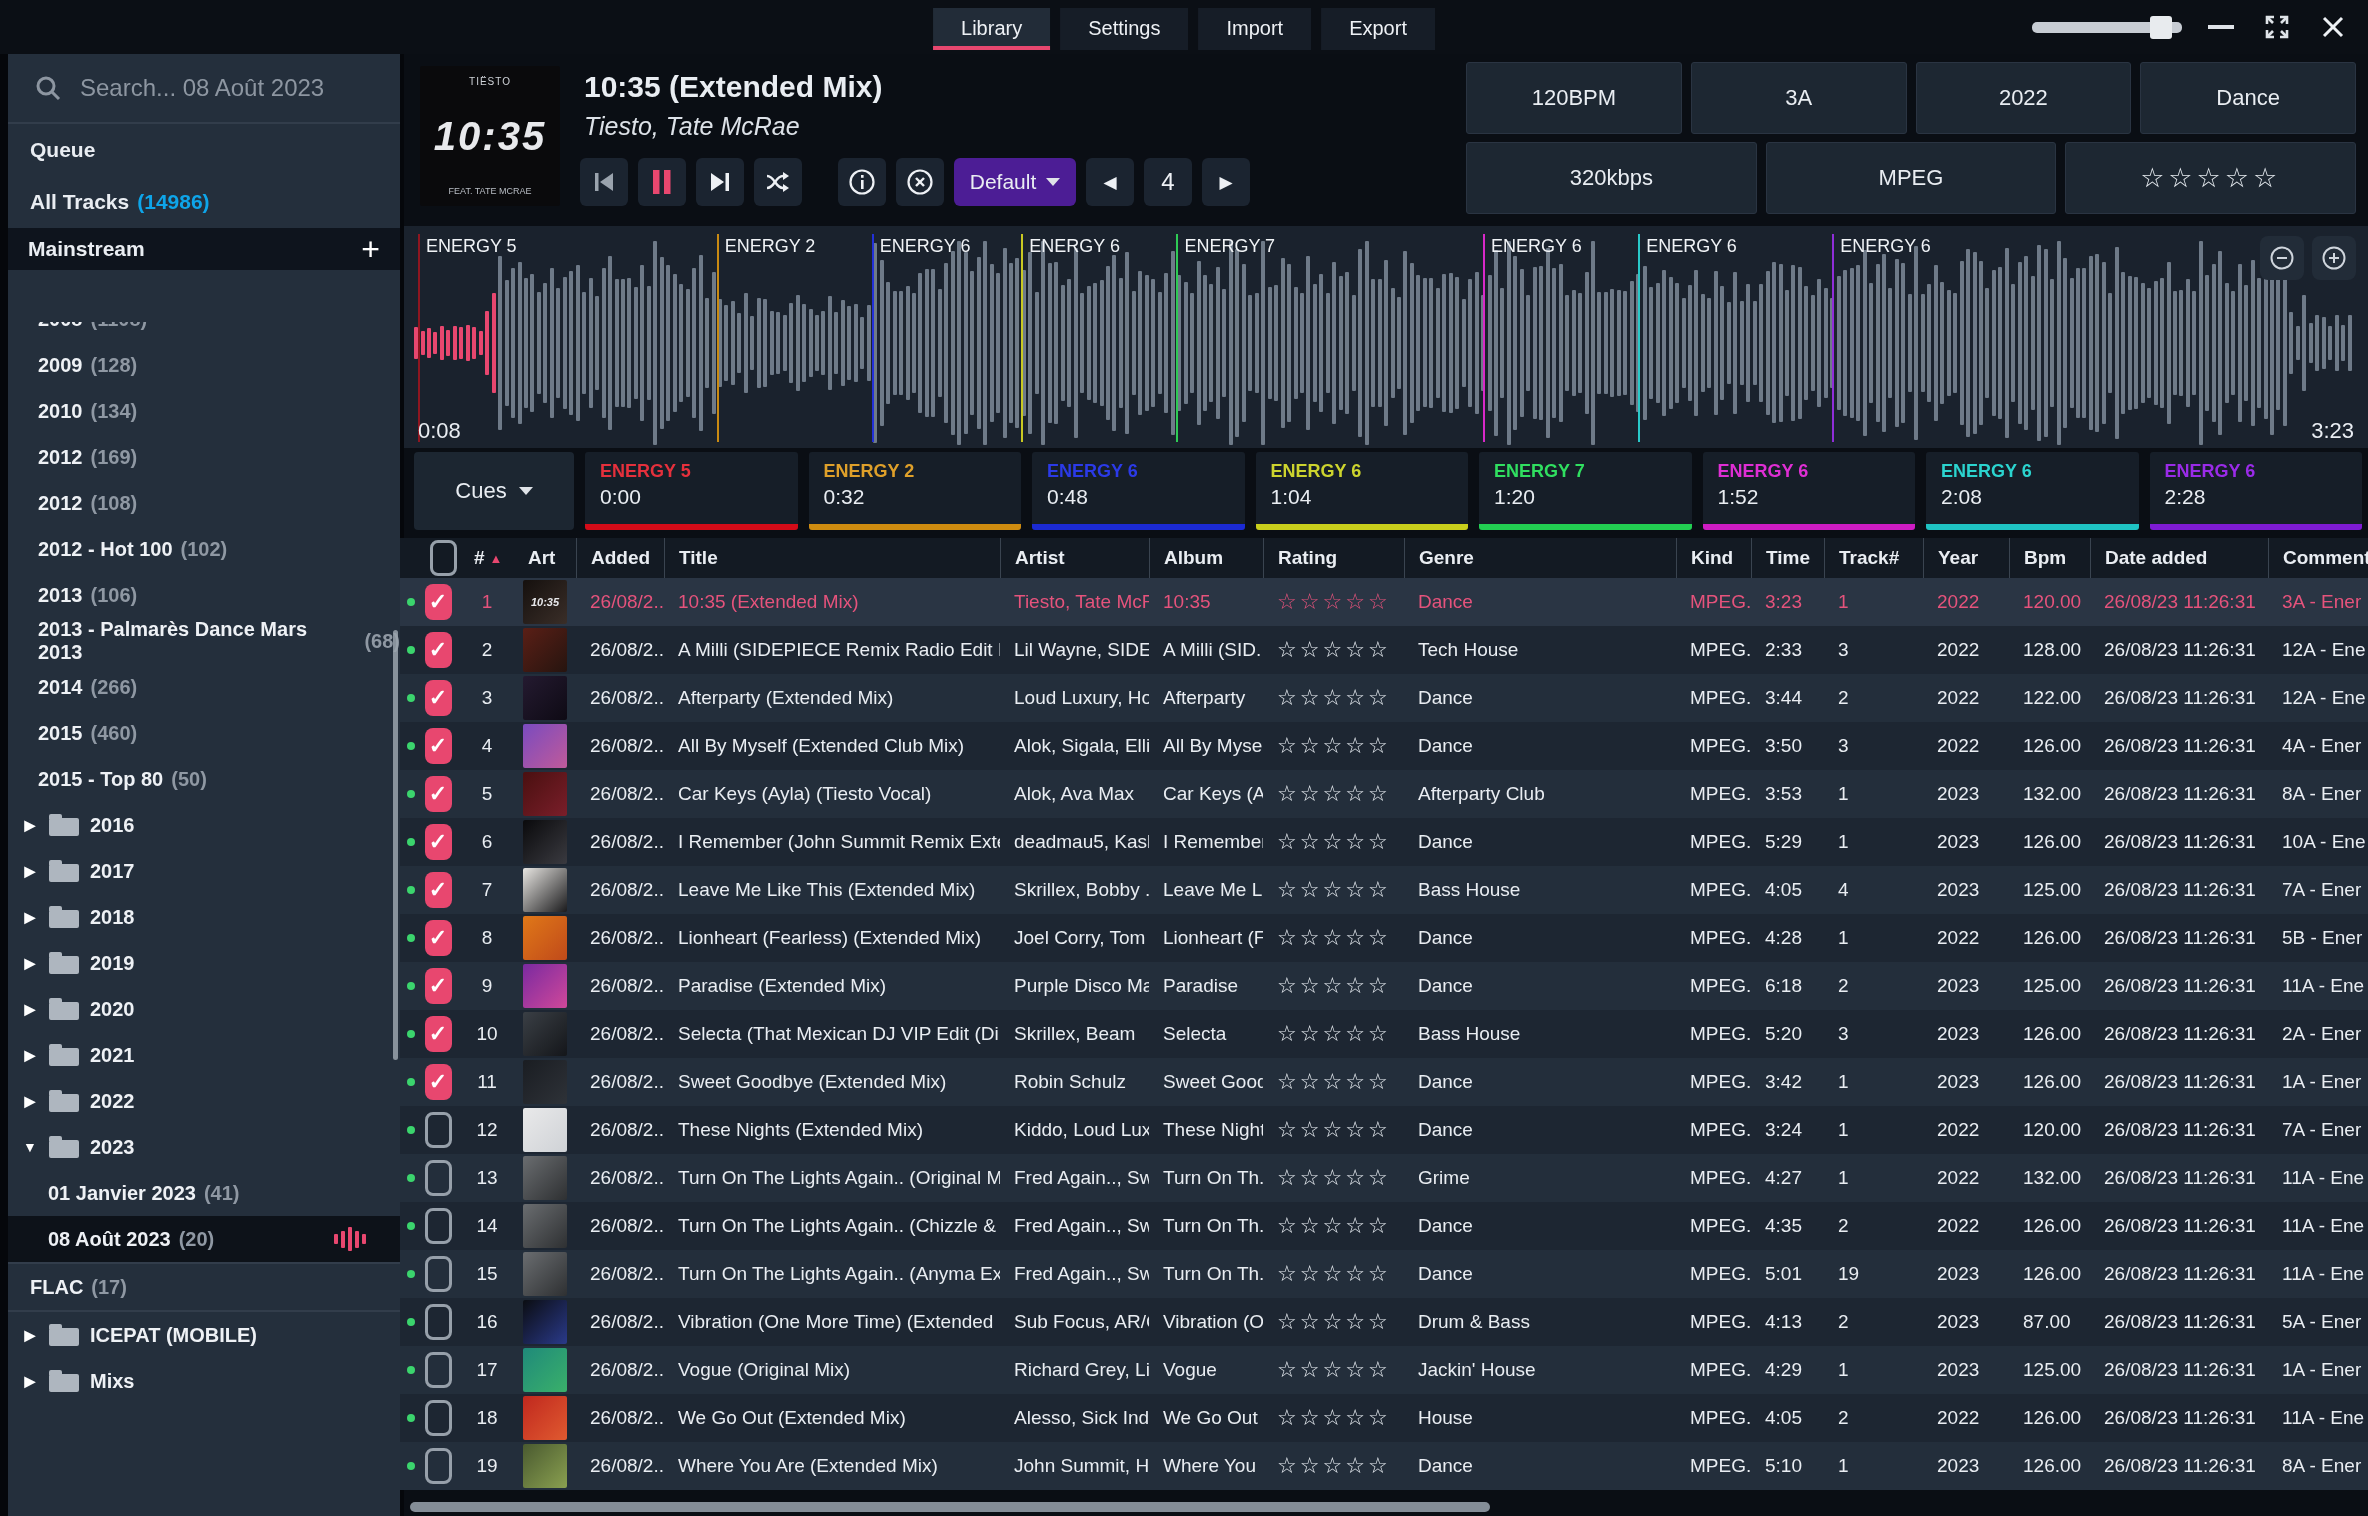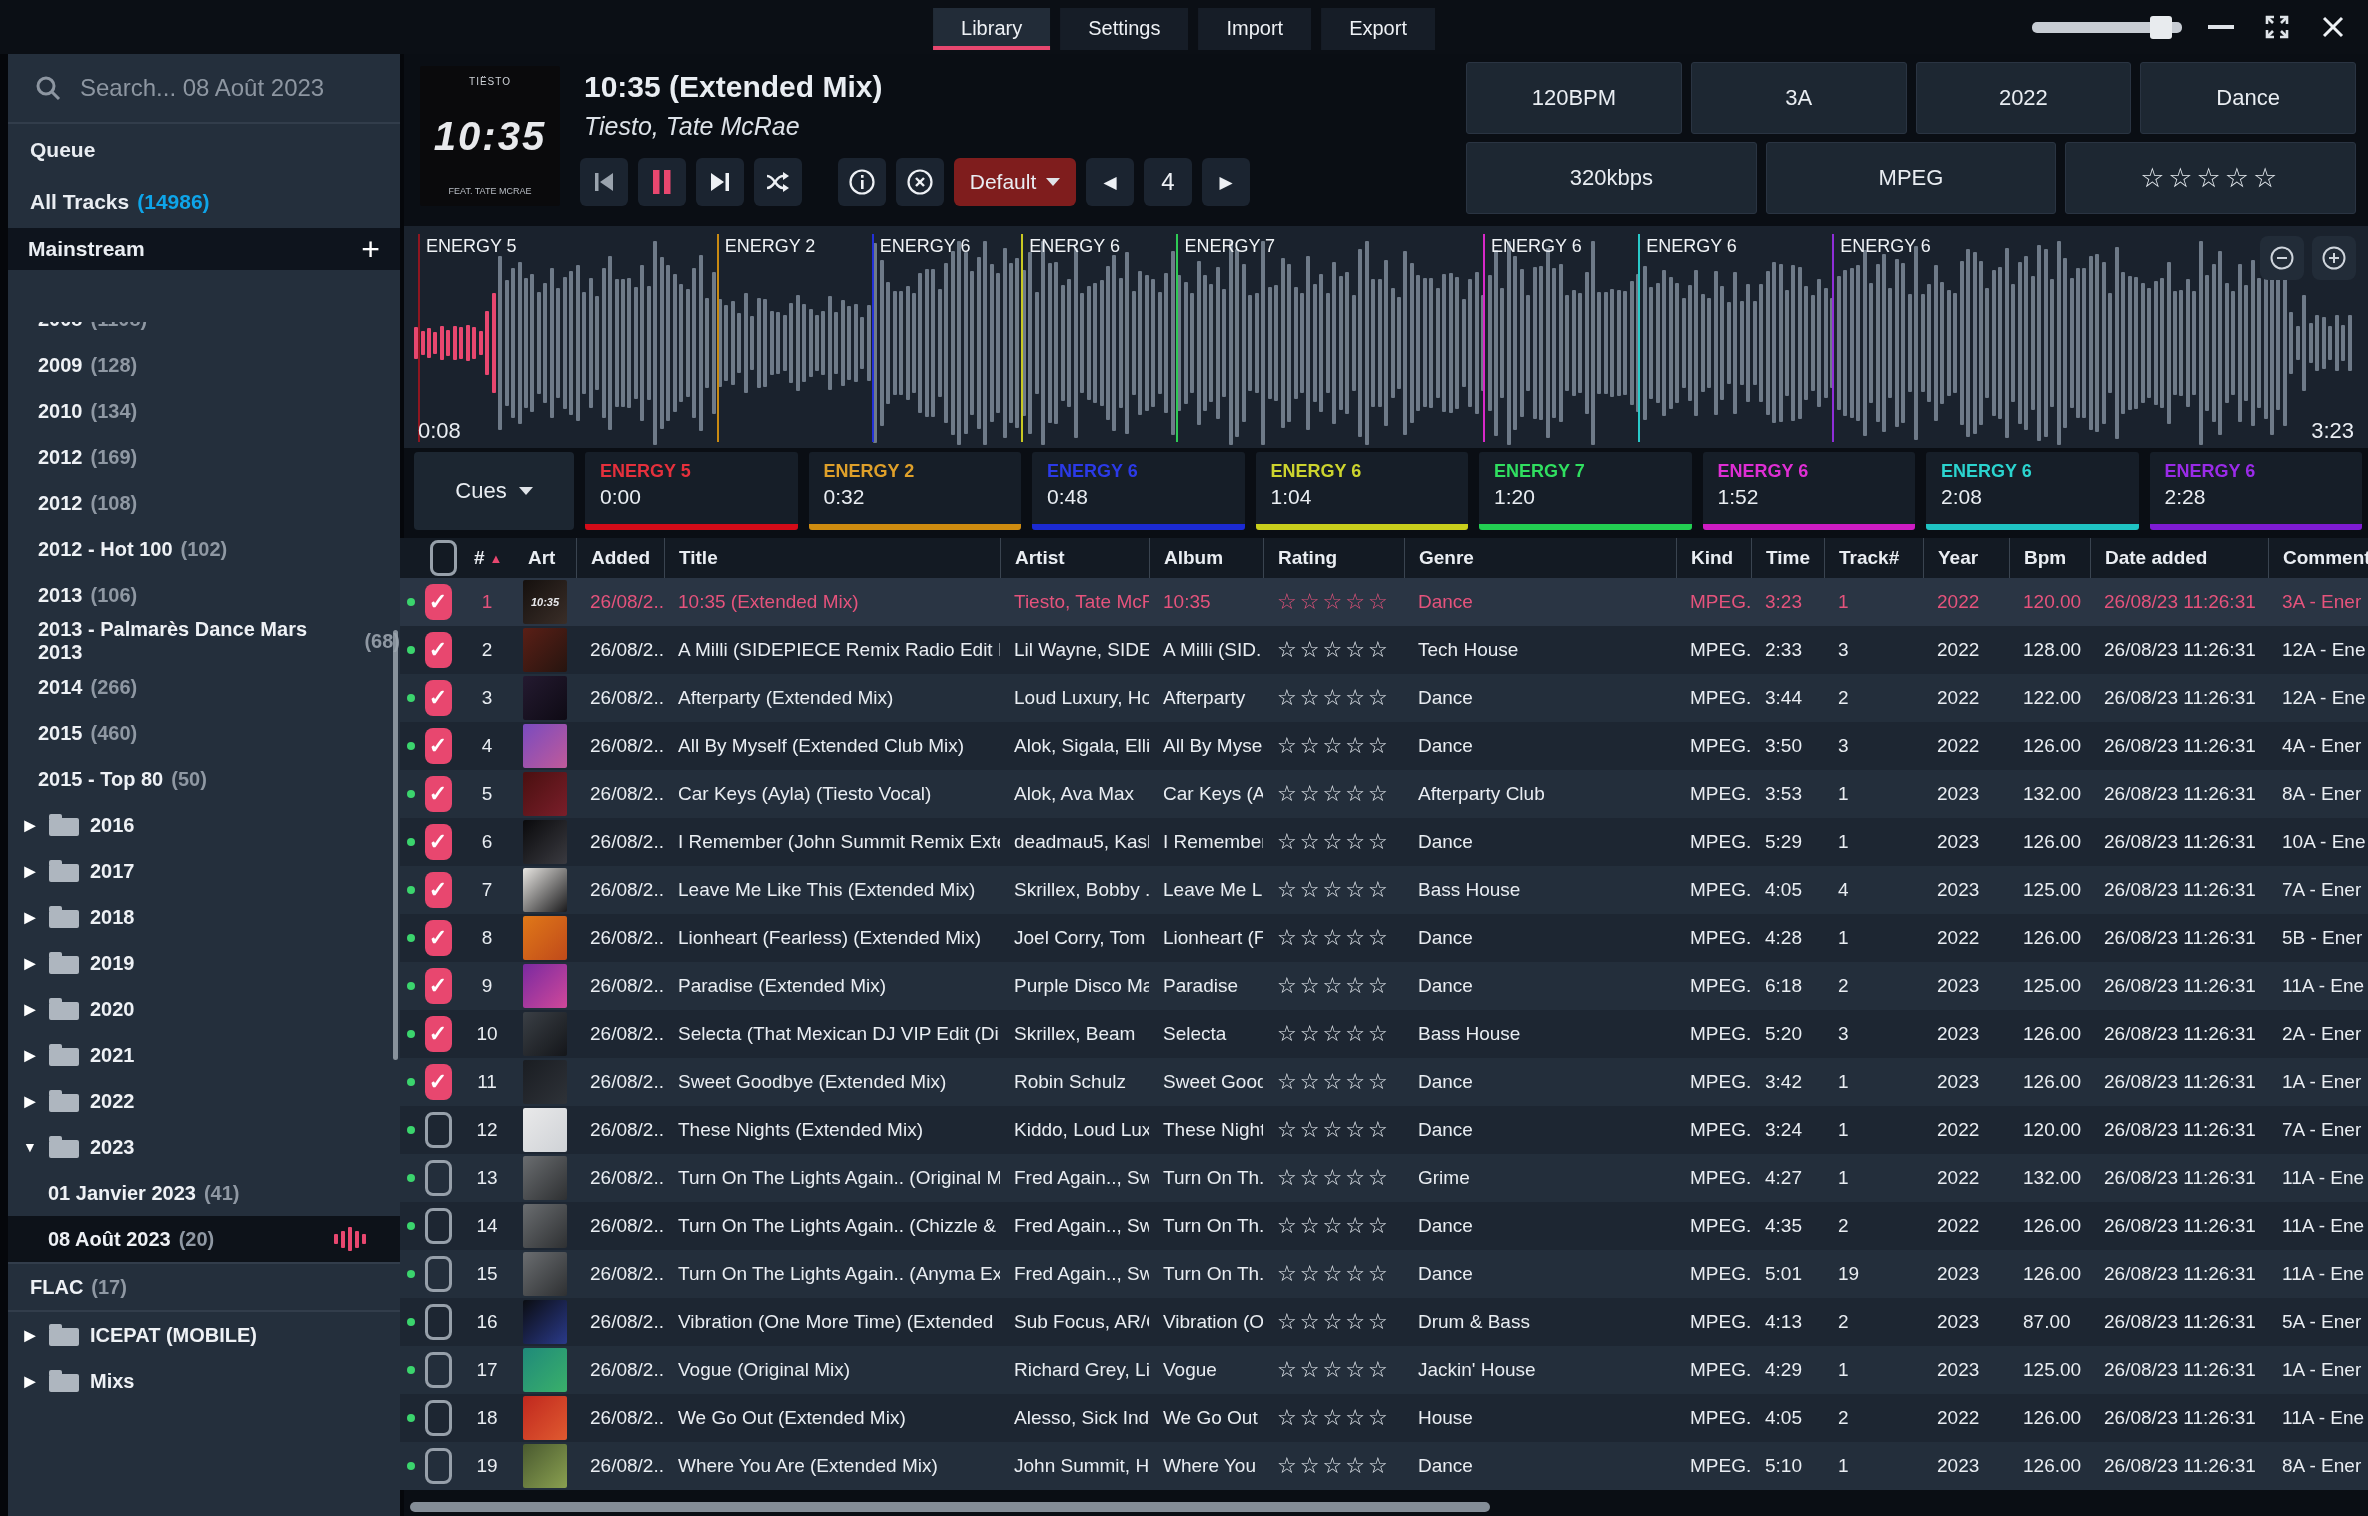--- a/index.html
+++ b/index.html
@@ -58,21 +58,21 @@
     justify-content:space-between; padding:10px 4px; }
   #np-art .t { font-size:10px; color:#cfd3d8; letter-spacing:1px; }
   #np-art .m { font-size:40px; font-weight:bold; color:#e8e9ec; font-style:italic; letter-spacing:2px; }
   #np-art .b { font-size:9px; color:#b9bec5; }
   #np-title { position:absolute; left:180px; top:16px; font-size:30px; font-weight:bold; }
   #np-artist { position:absolute; left:180px; top:58px; font-size:25px; font-style:italic; color:#dde2e8; }
   #transport { position:absolute; left:176px; top:104px; display:flex; gap:10px; align-items:center; }
   .tbtn { width:48px; height:48px; background:#1b2430; border-radius:6px; display:flex;
     align-items:center; justify-content:center; }
   .tbtn.gap { margin-left:26px; }
-  #preset-btn { width:122px; height:48px; background:#7f1d1d; border-radius:6px; display:flex;
+  #preset-btn { width:122px; height:48px; background:#4c1d95; border-radius:6px; display:flex;
     align-items:center; justify-content:center; gap:10px; font-size:21px; }
   .caret-down { width:0; height:0; border-left:7px solid transparent; border-right:7px solid transparent;
     border-top:8px solid #dfe3e8; }
   .navchar { font-size:17px; color:#eef1f5; }
   #np-count { font-size:24px; color:#eef1f5; }
 
   
   #tiles1 { position:absolute; left:1062px; top:8px; right:12px; height:72px; display:grid;
     grid-template-columns:1fr 1fr 1fr 1fr; gap:9px; }
   #tiles2 { position:absolute; left:1062px; top:88px; right:12px; height:72px; display:grid;

